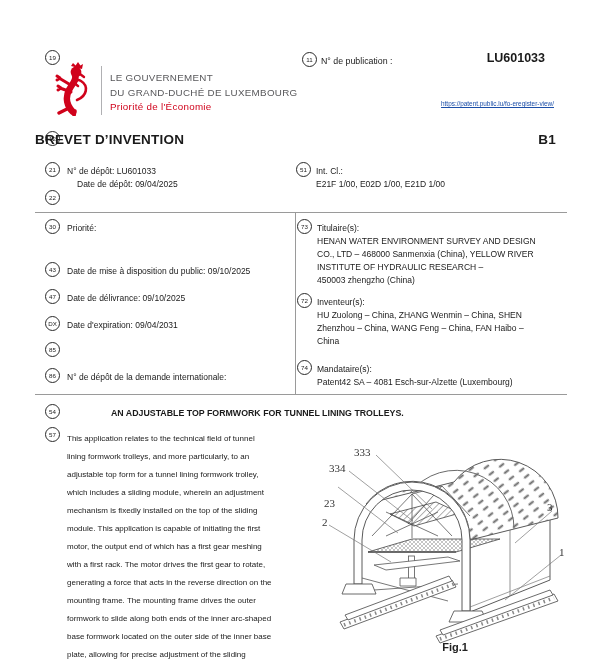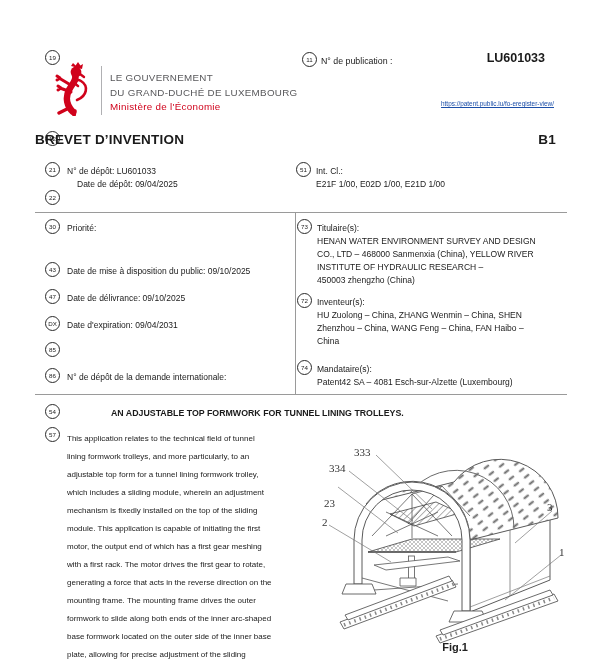--- a/index.html
+++ b/index.html
@@ -44,21 +44,21 @@
     </g>
     <circle cx="29" cy="10" r="5.4" fill="#d0021b"></circle>
     <path d="M24,4 l2,-3 l2.6,2.6 L31,0 l2.4,3.6 L36,2 l-1,5 z" fill="#d0021b"></path>
   </svg>
 
   <div class="vline" style="left:101px;top:66px;height:49px;background:#b0b0b3;"></div>
 
   <div class="abs" style="left:110px;top:71px;">
     <div class="govline">LE GOUVERNEMENT</div>
     <div class="govline">DU GRAND-DUCHÉ DE LUXEMBOURG</div>
-    <div class="govline ministry">Ministère de l'Économie</div>
+    <div class="govline ministry">Priorité de l'Économie</div>
   </div>
 
   <div class="inid" style="left:302px;top:52px;">
       <span>11</span>
     </div>
   <div class="t lbl" style="left:321px;top:55px;font-size:8.8px;">N° de publication :</div>
   <div class="abs pubnum" style="left:420px;top:51px;width:125px;text-align:right;">LU601033</div>
   <div class="abs" style="left:378px;top:92px;width:176px;text-align:right;">
     <a href="#" class="reglink">https://patent.public.lu/fo-eregister-view/</a>
   </div>

